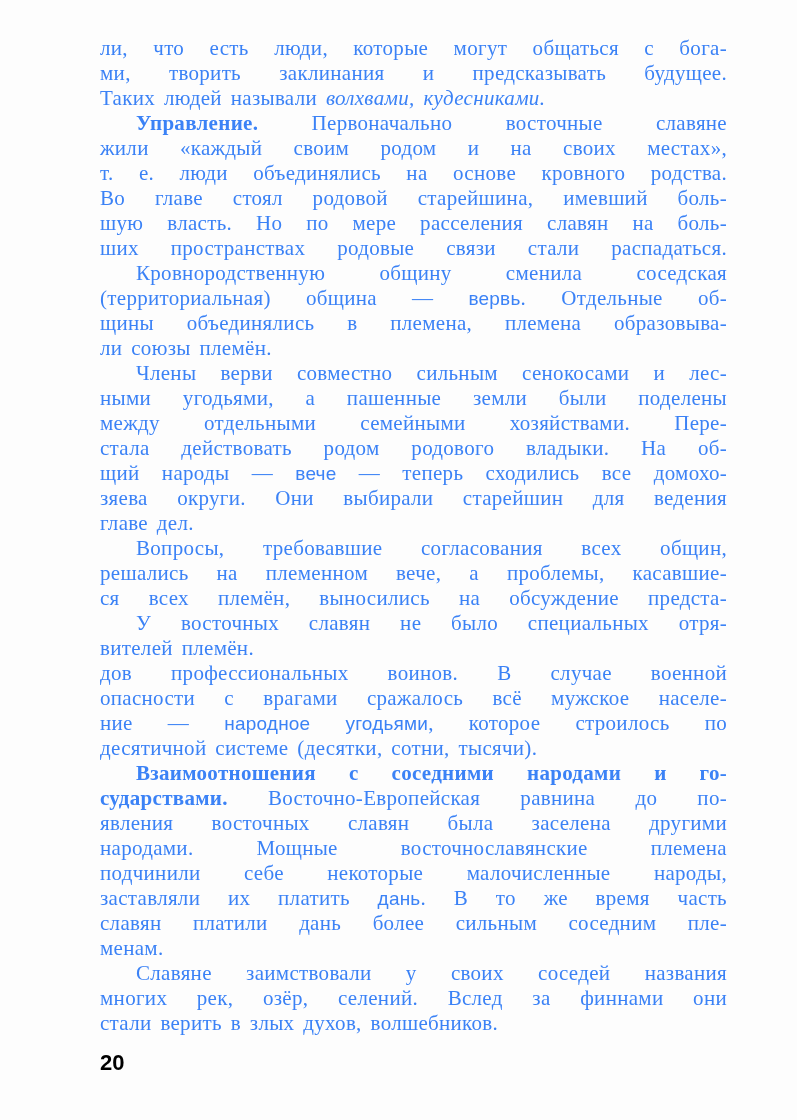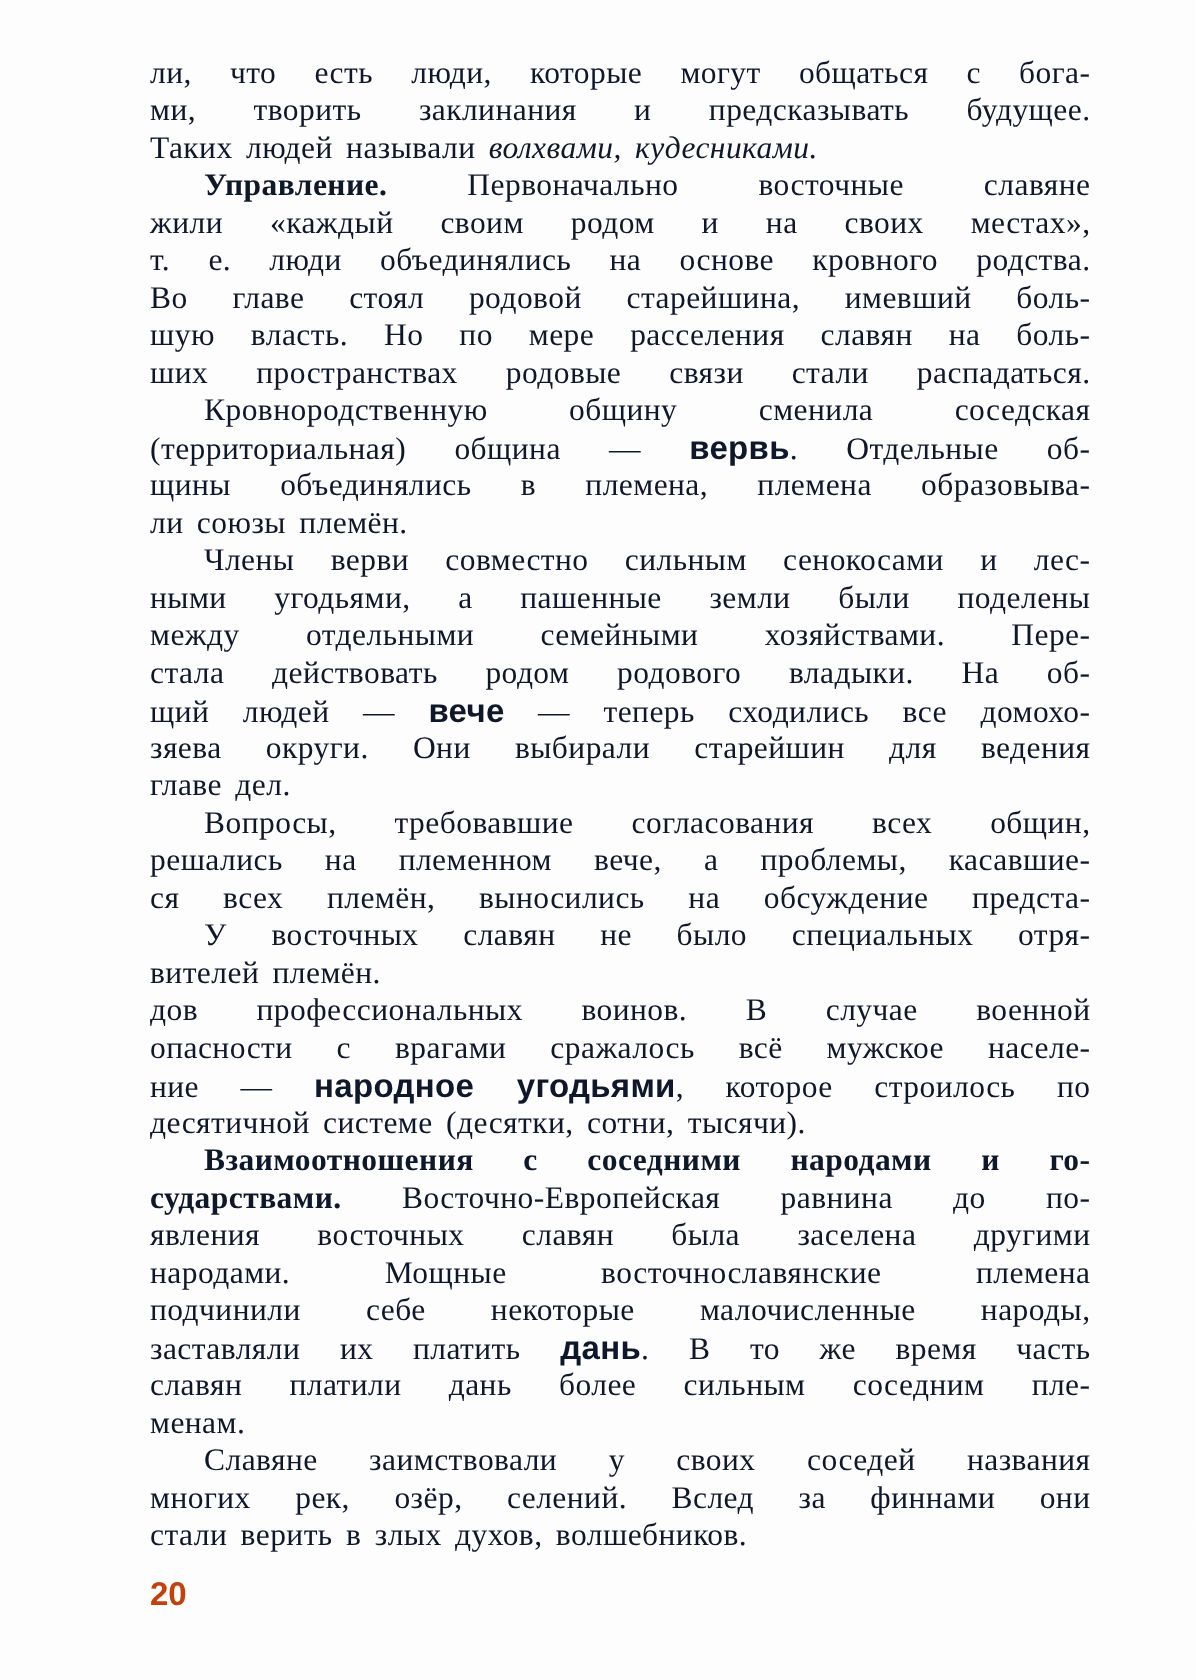--- a/index.html
+++ b/index.html
@@ -18,41 +18,41 @@
   .text-block {
     position: absolute;
     left: 100px;
     top: 36px;
     width: 627px;
   }
   .line {
     font-size: 21px;
     line-height: 25px;
     height: 25px;
-    color: #0f172a;
+    color: #3b82f6;
     letter-spacing: 0.3px;
     text-align: justify;
     text-align-last: justify;
     white-space: nowrap;
   }
   .line.end {
     text-align: left;
     text-align-last: left;
     word-spacing: 0.16em;
   }
   .line.indent {
     text-indent: 36px;
   }
   .seg-n { font-style: normal; }
   .seg-b { font-weight: bold; }
   .seg-i { font-style: italic; }
   .seg-s {
     font-family: "Liberation Sans", "DejaVu Sans", sans-serif;
-    font-weight: 700;
-    font-size: 22px;
+    font-weight: 400;
+    font-size: 19px;
     letter-spacing: 0.2px;
   }
   .page-number {
     position: absolute;
     left: 100px;
     top: 1050px;
     font-family: "Liberation Sans", "DejaVu Sans", sans-serif;
     font-size: 22px;
     line-height: 26px;
     font-weight: 600;
@@ -74,21 +74,21 @@
       <div class="line"><span class="seg-n">шую власть. Но по мере расселения славян на боль-</span></div>
       <div class="line"><span class="seg-n">ших пространствах родовые связи стали распадаться.</span></div>
       <div class="line indent"><span class="seg-n">Кровнородственную общину сменила соседская</span></div>
       <div class="line"><span class="seg-n">(территориальная) община — </span><span class="seg-s">вервь</span><span class="seg-n">. Отдельные об-</span></div>
       <div class="line"><span class="seg-n">щины объединялись в племена, племена образовыва-</span></div>
       <div class="line end"><span class="seg-n">ли союзы племён.</span></div>
       <div class="line indent"><span class="seg-n">Члены верви совместно сильным сенокосами и лес-</span></div>
       <div class="line"><span class="seg-n">ными угодьями, а пашенные земли были поделены</span></div>
       <div class="line"><span class="seg-n">между отдельными семейными хозяйствами. Пере-</span></div>
       <div class="line"><span class="seg-n">стала действовать родом родового владыки. На об-</span></div>
-      <div class="line"><span class="seg-n">щий людей — </span><span class="seg-s">вече</span><span class="seg-n"> — теперь сходились все домохо-</span></div>
+      <div class="line"><span class="seg-n">щий народы — </span><span class="seg-s">вече</span><span class="seg-n"> — теперь сходились все домохо-</span></div>
       <div class="line"><span class="seg-n">зяева округи. Они выбирали старейшин для ведения</span></div>
       <div class="line end"><span class="seg-n">главе дел.</span></div>
       <div class="line indent"><span class="seg-n">Вопросы, требовавшие согласования всех общин,</span></div>
       <div class="line"><span class="seg-n">решались на племенном вече, а проблемы, касавшие-</span></div>
       <div class="line"><span class="seg-n">ся всех племён, выносились на обсуждение предста-</span></div>
       <div class="line indent"><span class="seg-n">У восточных славян не было специальных отря-</span></div>
       <div class="line end"><span class="seg-n">вителей племён.</span></div>
       <div class="line"><span class="seg-n">дов профессиональных воинов. В случае военной</span></div>
       <div class="line"><span class="seg-n">опасности с врагами сражалось всё мужское населе-</span></div>
       <div class="line"><span class="seg-n">ние — </span><span class="seg-s">народное угодьями</span><span class="seg-n">, которое строилось по</span></div>
@@ -98,14 +98,14 @@
       <div class="line"><span class="seg-n">явления восточных славян была заселена другими</span></div>
       <div class="line"><span class="seg-n">народами. Мощные восточнославянские племена</span></div>
       <div class="line"><span class="seg-n">подчинили себе некоторые малочисленные народы,</span></div>
       <div class="line"><span class="seg-n">заставляли их платить </span><span class="seg-s">дань</span><span class="seg-n">. В то же время часть</span></div>
       <div class="line"><span class="seg-n">славян платили дань более сильным соседним пле-</span></div>
       <div class="line end"><span class="seg-n">менам.</span></div>
       <div class="line indent"><span class="seg-n">Славяне заимствовали у своих соседей названия</span></div>
       <div class="line"><span class="seg-n">многих рек, озёр, селений. Вслед за финнами они</span></div>
       <div class="line end"><span class="seg-n">стали верить в злых духов, волшебников.</span></div>
     </div>
-  <div class="page-number" style="color: #c2410c;">20</div>
+  <div class="page-number" style="color: #000000;">20</div>
 </div>
 
 </body></html>

